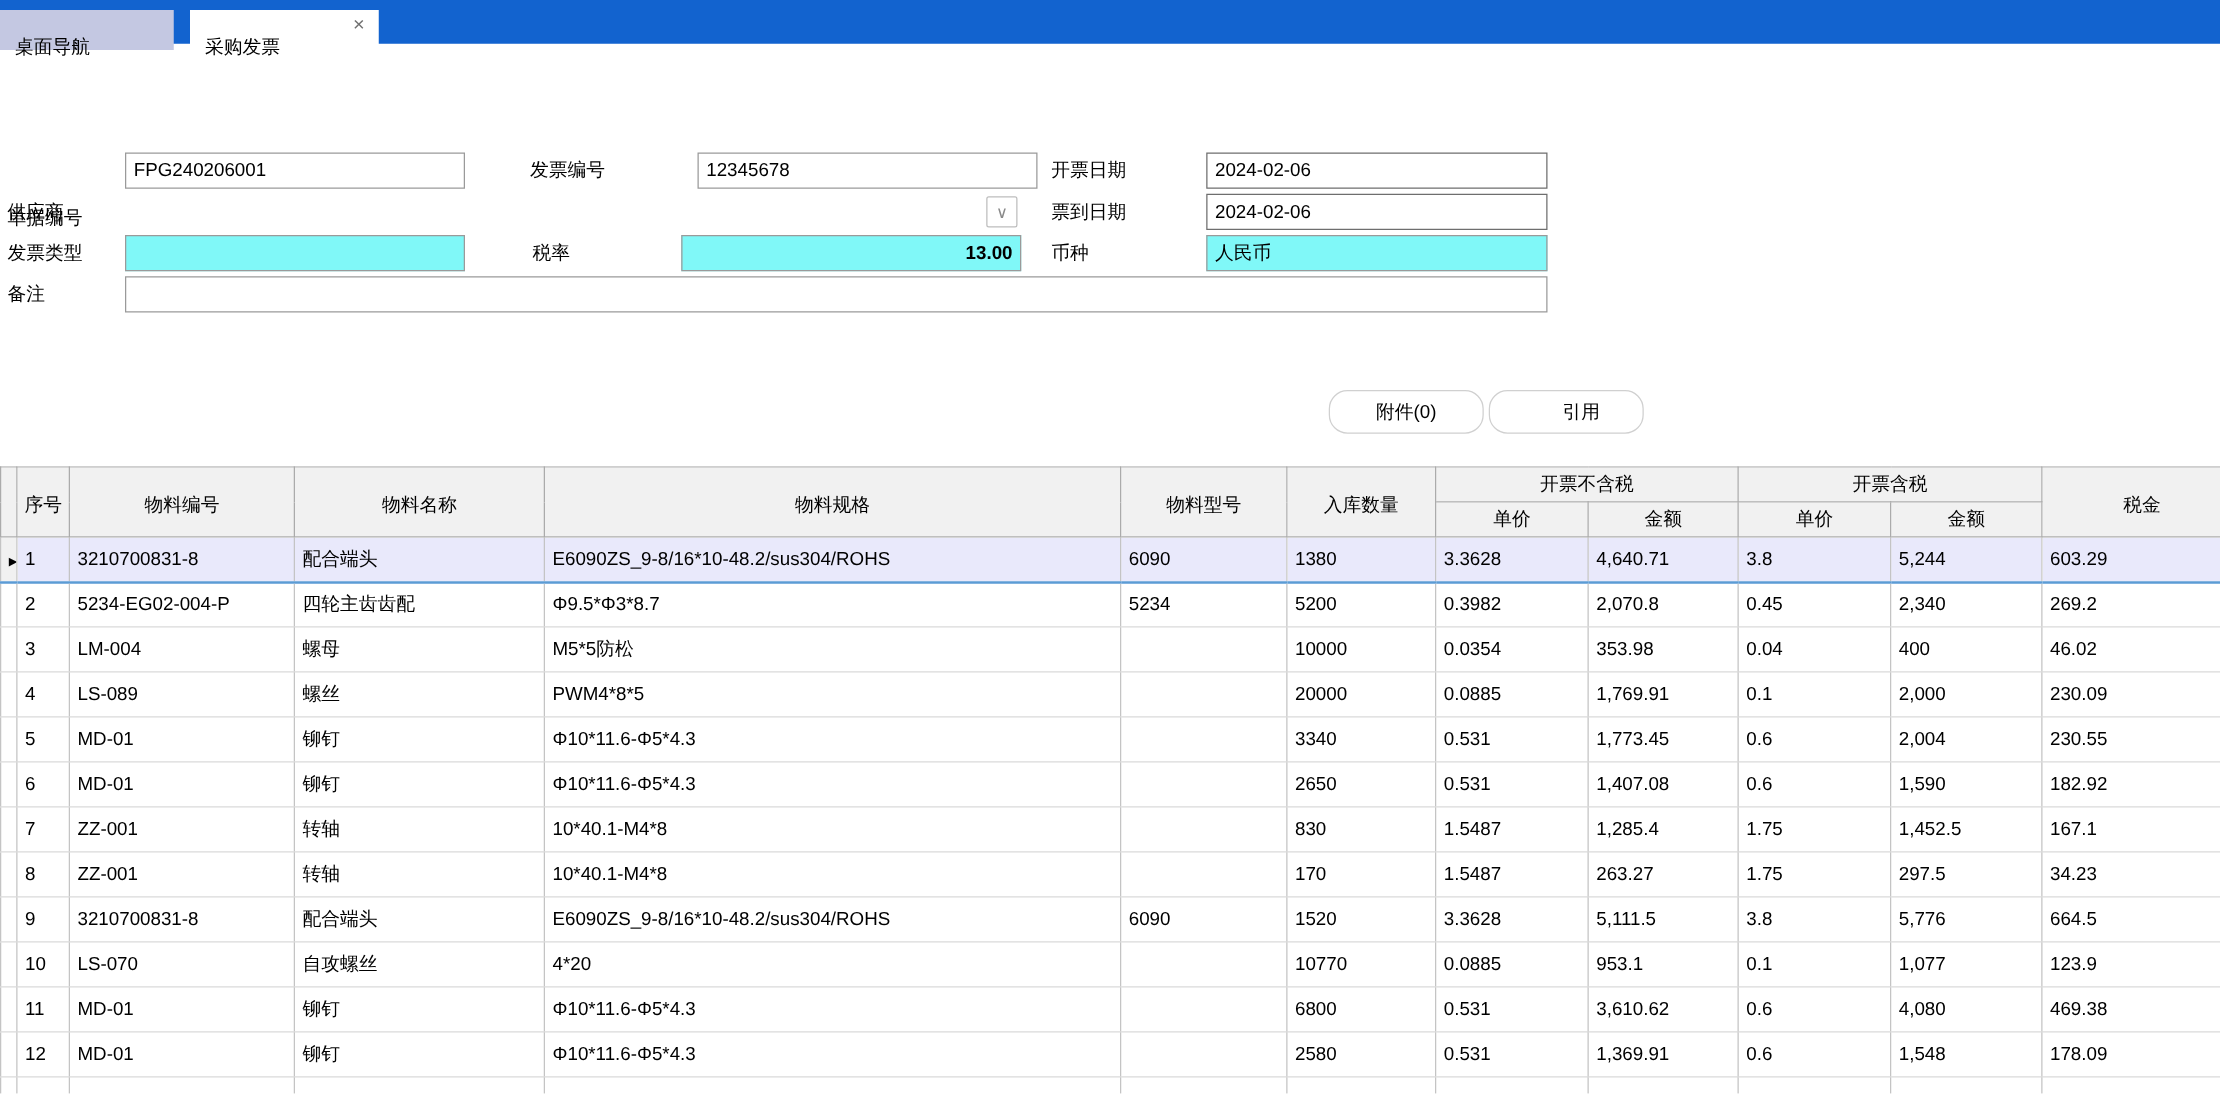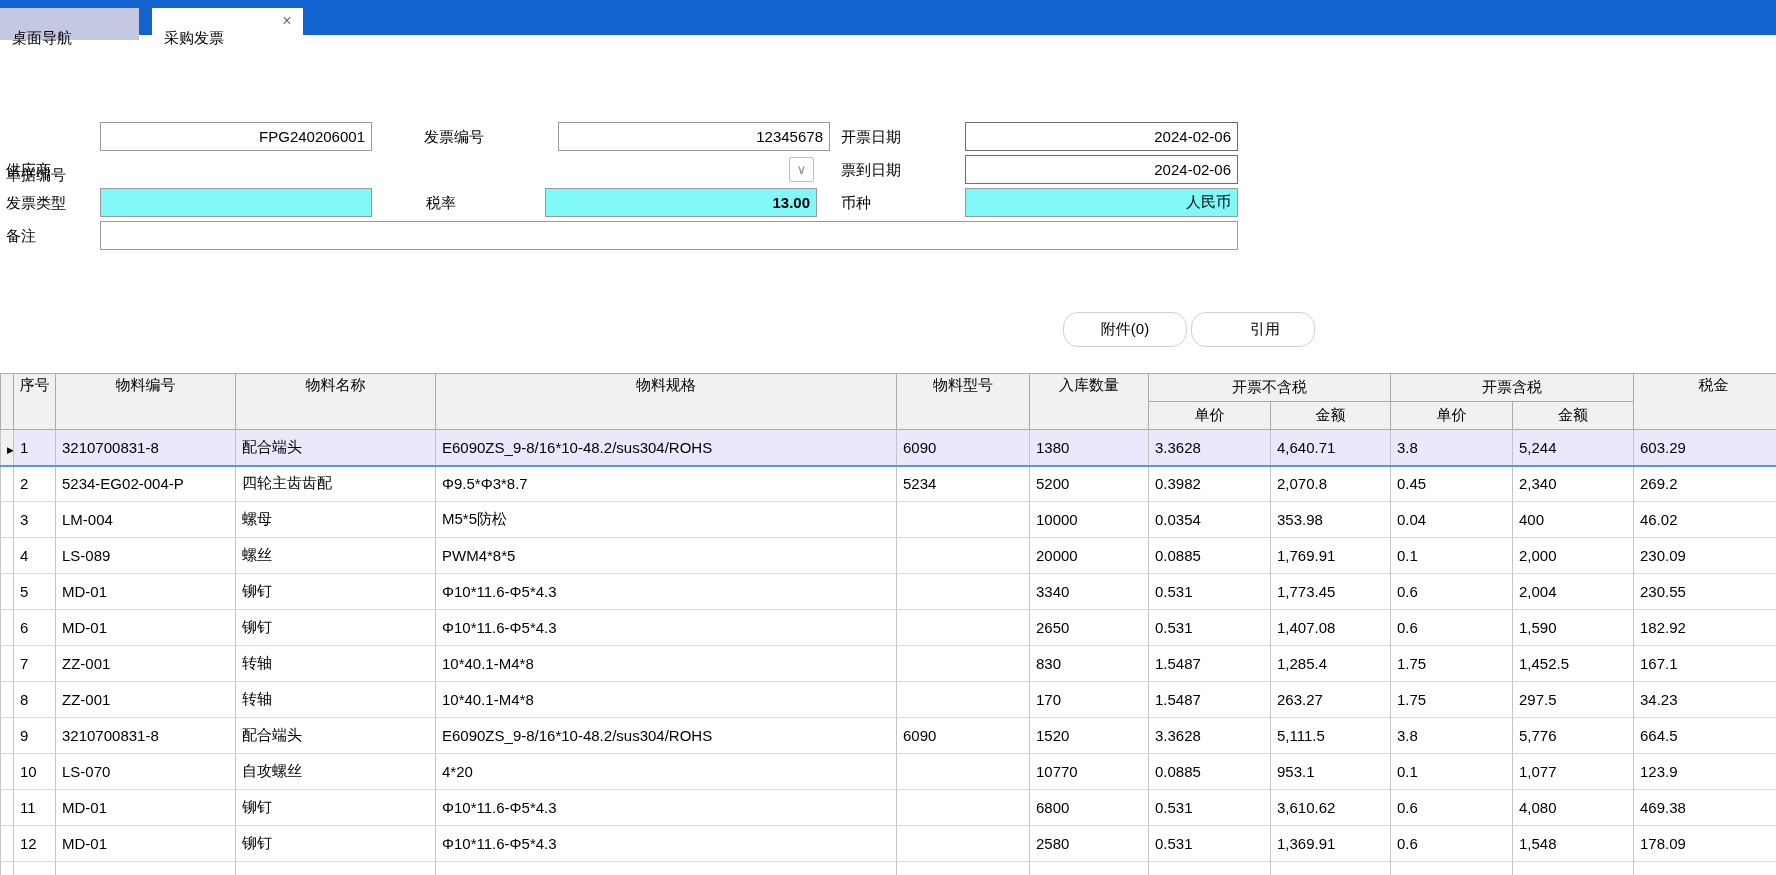--- a/index.html
+++ b/index.html
@@ -12,38 +12,38 @@
   .tab { position:absolute; top:8px; height:27px; line-height:27px; font-size:15px;
          padding:16px 12px; white-space:nowrap; cursor:default; }
   .tab-inactive { left:0; width:139px; background:#c4c8e2; color:#000; }
   .tab-active { left:152px; width:151px; background:#ffffff; color:#000; }
   .tab-close { position:absolute; right:8px; top:0; height:27px; line-height:26px;
                color:#707070; font-size:16px; width:16px; text-align:center; }
 
   
   .flabel { position:absolute; font-size:15px; height:29px; line-height:29px; color:#000; }
   .finput { position:absolute; height:29px; border:1px solid #9a9a9a; background:#fff;
-            font-size:15px; padding:0 6px; font-family:"Liberation Sans","DejaVu Sans",sans-serif; color:#000;text-align:right; }
+            font-size:15px; padding:0 6px; font-family:"Liberation Sans","DejaVu Sans",sans-serif; color:#000; }
   .fdate  { border-color:#6e6e6e; }
   .fcyan  { background:#80f8f8; border-color:#9a9a9a; }
   .fright { text-align:right; }
   .combo-btn { position:absolute; width:25px; height:25px; border:1px solid #bdbdbd; border-radius:2px;
                background:#fff; color:#8a8a8a; font-size:13px; line-height:23px; text-align:center; }
 
   
   .tbtn { position:absolute; height:35px; width:124px; background:#ffffff; border:1px solid #d0d0d0;
           border-radius:15px; font-size:15px; color:#000; text-align:center;
           font-family:"Liberation Sans","DejaVu Sans",sans-serif; cursor:pointer; }
 
   
   .grid-wrap { position:absolute; top:373px; left:0; width:1776px; height:502px; overflow:hidden; }
   table.grid { border-collapse:collapse; table-layout:fixed; width:1793px; font-size:15px; }
   table.grid th { background:#f1f1f1; border:1px solid #ababab; font-weight:normal;
                   text-align:center; font-size:15px; overflow:hidden; white-space:nowrap; }
-  th.span2 { vertical-align:top; padding-top:2px; height:56px; }
+  th.span2 { vertical-align:top; padding-top:21px; height:56px; }
   tr.hrow1 th { height:28px; }
   tr.hrow2 th { height:28px; }
   table.grid td { border-left:1px solid #c4c4c4; border-right:1px solid #c4c4c4;
                   border-top:1px solid #dadada; border-bottom:1px solid #dadada;
                   height:36px; padding:0 6px; white-space:nowrap; overflow:hidden;
                   background:#fff; color:#000; }
   td.gutter { background:#f1f1f1; border:1px solid #ababab; padding:0; text-align:center; }
   td.gutter span { font-size:9px; color:#000; }
   th.gutter-h { background:#f1f1f1; }
   tr.selected td { background:#e9e9fb; border-bottom:2px solid #5b9bd5; }

